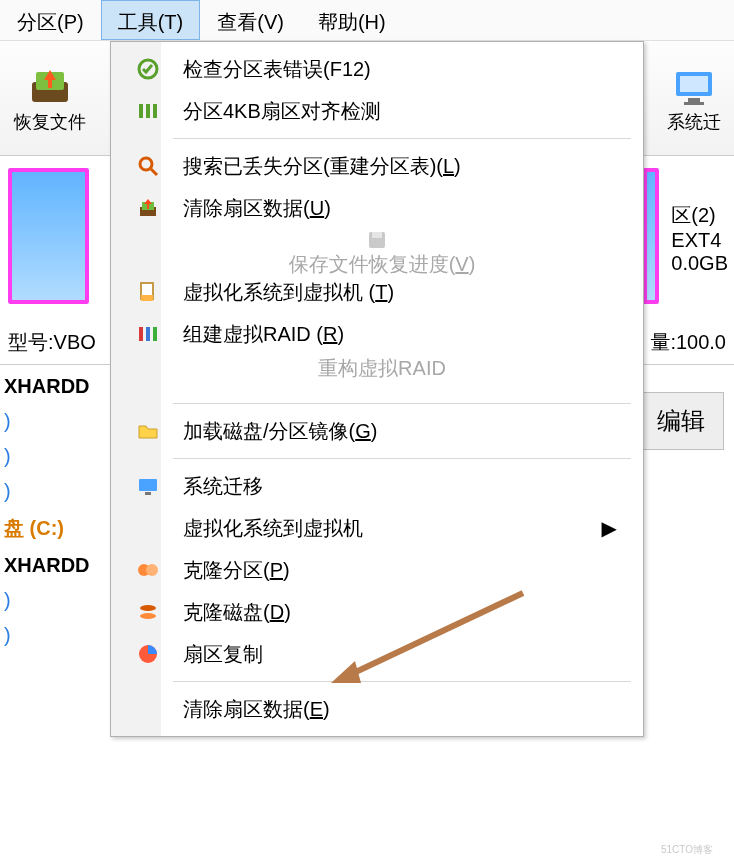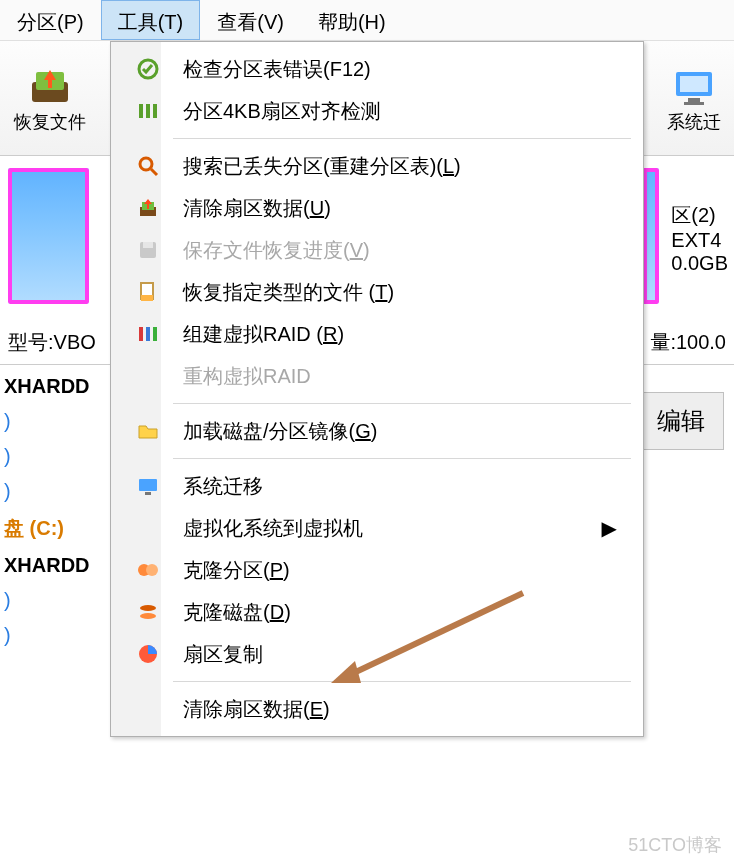--- a/index.html
+++ b/index.html
@@ -23,30 +23,30 @@
   .tree-row { padding: 6px 4px; white-space: nowrap; }
   .tree-row.bold { font-weight: bold; }
   .tree-row.orange { color: #d97b00; font-weight: bold; }
 
   .tabhead { position:absolute; right:10px; top:392px; font-size:24px; padding:12px 18px; border:1px solid #c0c0c0; background:#eee; }
 
   
   .dropdown { position:absolute; left:110px; top:41px; width:534px; background:#fff; border:1px solid #b0b0b0; box-shadow:2px 2px 4px rgba(0,0,0,.2); z-index:50; padding:6px 12px; }
   .dropdown .strip { position:absolute; left:0; top:0; bottom:0; width:50px; background:#f2f2f2; }
   .mi { position:relative; display:flex; align-items:center; height:42px; font-size:20px; color:#000; }
-  .mi.disabled { color:#a8a8a8; }
+  .mi.disabled { color:#a8a8a8;flex-direction:column; }
   .mi .micon { width:50px; display:flex; align-items:center; justify-content:center; z-index:1; }
   .mi .mtext { padding-left:10px; z-index:1; }
   .mi .arrow { margin-left:auto; padding-right:14px; z-index:1; }
   .msep { height:1px; background:#d8d8d8; margin:6px 0 6px 50px; }
 
   u { text-decoration: underline; }
 
   .anno-arrow { position:absolute; left:323px; top:583px; z-index:60; pointer-events:none; }
-  .watermark { position:absolute; right:12px; bottom:4px; font-size:18px; color:#c9c9c9;text-align:right; }
+  .watermark { position:absolute; right:21px; bottom:4px; font-size:10px; color:#c9c9c9;text-align:right; }
 </style>
 </head>
 <body>
 
 <div class="menubar">
   <div class="menubar-item">分区(P)</div>
   <div class="menubar-item active">工具(T)</div>
   <div class="menubar-item">查看(V)</div>
   <div class="menubar-item">帮助(H)</div>
 </div>
@@ -159,21 +159,21 @@
       </span>
     <span class="mtext"><span>保存文件恢复进度(</span><u>V</u><span>)</span></span>
   </div>
   <div class="mi">
     <span class="micon">
         <svg width="22" height="22">
           <rect x="4" y="2" width="12" height="16" fill="#fff" stroke="#c59b4a" stroke-width="2"></rect>
           <rect x="4" y="14" width="12" height="6" fill="#ffb545"></rect>
         </svg>
       </span>
-    <span class="mtext"><span>恢复指定类型的文件 (</span><u>T</u><span>)</span></span>
+    <span class="mtext"><span>虚拟化系统到虚拟机 (</span><u>T</u><span>)</span></span>
   </div>
   <div class="mi">
     <span class="micon">
         <svg width="22" height="22">
           <rect x="2" y="4" width="4" height="14" fill="#d83a3a"></rect>
           <rect x="9" y="4" width="4" height="14" fill="#3a7ad8"></rect>
           <rect x="16" y="4" width="4" height="14" fill="#3ab03a"></rect>
         </svg>
       </span>
     <span class="mtext"><span>组建虚拟RAID (</span><u>R</u><span>)</span></span>

